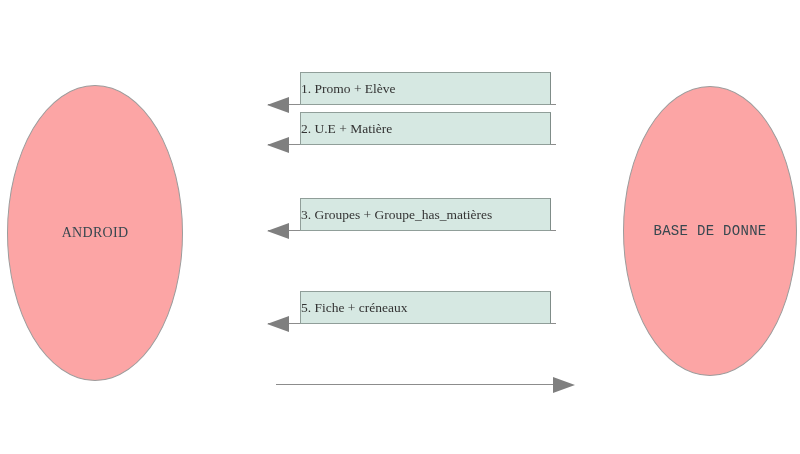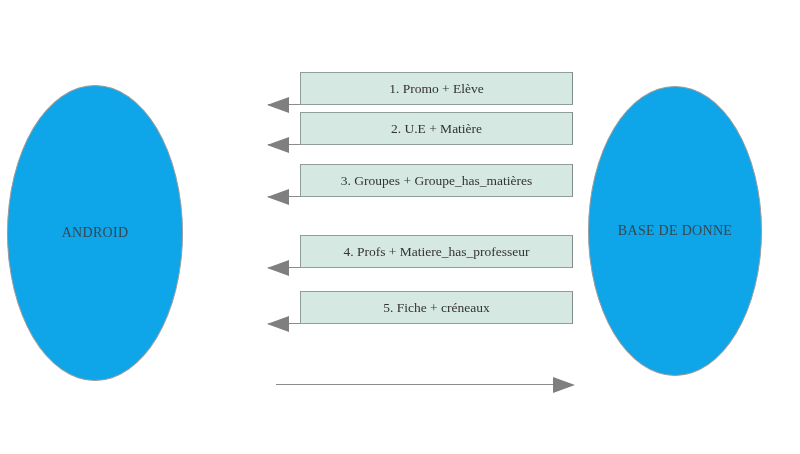--- a/index.html
+++ b/index.html
@@ -13,41 +13,41 @@
     height: 454px;
     background: #ffffff;
     font-family: "Liberation Serif", serif;
     overflow: hidden;
   }
 
   
   .node {
     position: absolute;
     border-radius: 50%;
-    background: #0ea5e9;
+    background: #fca5a5;
     border: 1px solid #9c9c9c;
     display: flex;
     align-items: center;
     justify-content: center;
     box-sizing: border-box;
   }
   .node-left  { left: 7px;   top: 85px; width: 176px; height: 296px; }
-  .node-right { left: 588px; top: 86px; width: 174px; height: 290px; }
+  .node-right { left: 623px; top: 86px; width: 174px; height: 290px; font-family: Liberation Mono, monospace; }
   .node-label {
     font-size: 14px;
     color: #37474f;
     letter-spacing: 0.3px;
     white-space: nowrap;
   }
 
   
   .msg { position: absolute; left: 0; width: 100%; height: 42px; }
   .m1 { top: 72px; }
   .m2 { top: 112px; }
-  .m3 { top: 164px; }
+  .m3 { top: 198px; }
   .m4 { top: 235px; }
   .m5 { top: 291px; }
   .m6 { top: 352px; }
 
   .msg-line {
     position: absolute;
     top: 32px;
     height: 0;
     border-top: 1px solid #8c8c8c;
   }
@@ -62,29 +62,29 @@
     border-top: 8px solid transparent;
     border-bottom: 8px solid transparent;
   }
   .to-left  .arrowhead { left: 267px; border-right: 22px solid #7f7f7f; }
   .to-right .arrowhead { left: 553px; border-left: 22px solid #7f7f7f; }
 
   .msg-box {
     position: absolute;
     left: 300px;
     top: 0;
-    width: 273px;
+    width: 251px;
     height: 33px;
     box-sizing: border-box;
     background: #d6e8e2;
     border: 1px solid #909e99;
     border-right-color: #7f8c88;
     display: flex;
     align-items: center;
-    justify-content: center;
+    justify-content: flex-start;
   }
   .msg-label {
     font-size: 13.5px;
     color: #333333;
     white-space: nowrap;
   }
 </style>
 </head>
 <body>
 
@@ -115,27 +115,20 @@
   </div>
 
   <div class="msg m3 to-left">
     <div class="msg-line"></div>
     <div class="arrowhead"></div>
     <div class="msg-box">
       <span class="msg-label">3. Groupes + Groupe_has_matières</span>
     </div>
   </div>
 
-  <div class="msg m4 to-left">
-    <div class="msg-line"></div>
-    <div class="arrowhead"></div>
-    <div class="msg-box">
-      <span class="msg-label">4. Profs + Matiere_has_professeur</span>
-    </div>
-  </div>
 
   <div class="msg m5 to-left">
     <div class="msg-line"></div>
     <div class="arrowhead"></div>
     <div class="msg-box">
       <span class="msg-label">5. Fiche + créneaux</span>
     </div>
   </div>
 
   <div class="msg m6 to-right">

